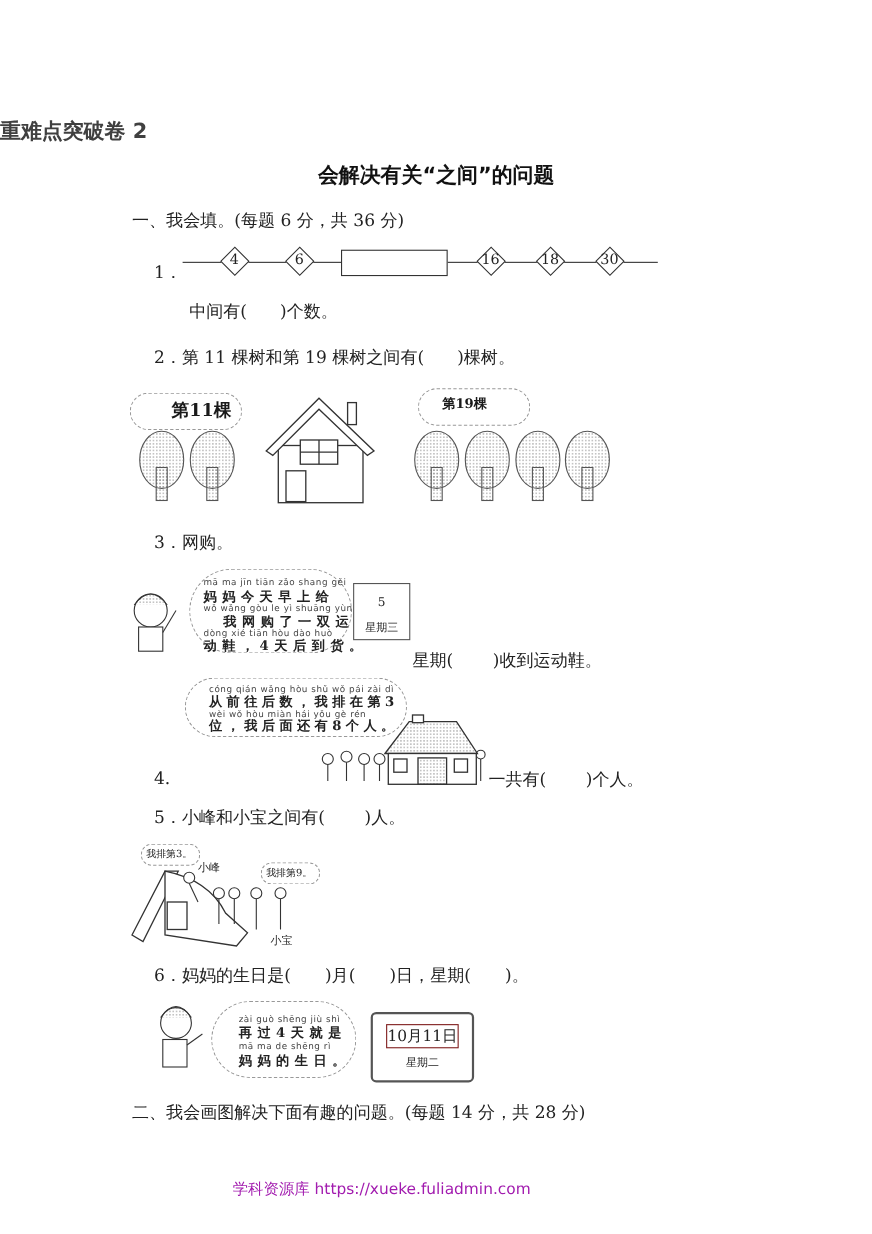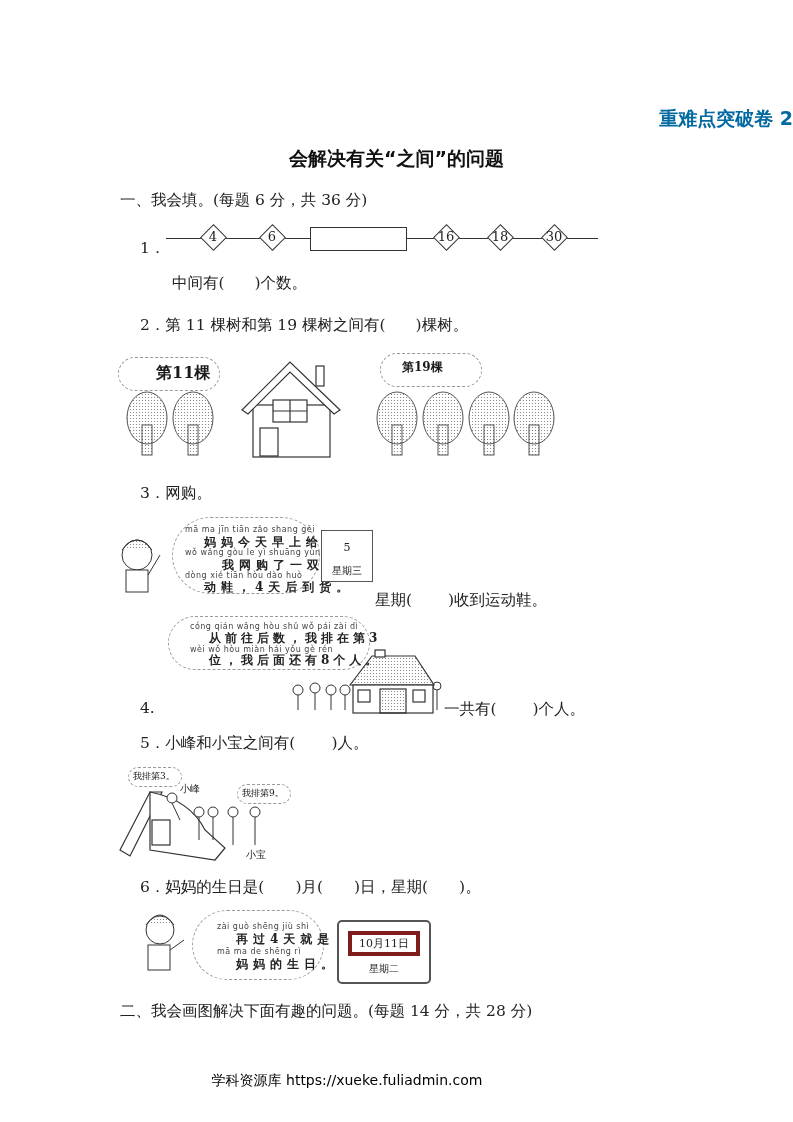--- a/index.html
+++ b/index.html
@@ -1,33 +1,33 @@
 <!DOCTYPE html>
 <html><head>
 <meta charset="utf-8">
 <style>
   html,body{margin:0;padding:0;background:#fff;}
   body{width:793px;height:1122px;position:relative;overflow:hidden;color:#1a1a1a;
        font-family:"DejaVu Serif","Liberation Serif",serif;}
   .abs{position:absolute;}
-  .title1{top:106px;left:0;width:793px;text-align:right;font-family:"DejaVu Sans","Liberation Sans",sans-serif;font-weight:bold;font-size:19px;color:#0369a1;}
+  .title1{top:106px;left:0;width:793px;text-align:left;font-family:"DejaVu Sans","Liberation Sans",sans-serif;font-weight:bold;font-size:19px;color:#404040;}
   .title2{top:146px;left:0;width:793px;text-align:center;font-family:"DejaVu Sans","Liberation Sans",sans-serif;font-weight:bold;font-size:19px;color:#111;}
   .q{font-size:15.5px;color:#222;white-space:nowrap;}
   .blank{display:inline-block;width:30px;}
   
   .nline{top:238px;left:166px;width:432px;height:1px;background:#333;}
   .diamond{width:17px;height:17px;border:1px solid #333;background:#fff;transform:rotate(45deg);}
   .dnum{font-size:13px;width:30px;text-align:center;color:#222;}
   .nbox{top:227px;left:310px;width:95px;height:22px;border:1px solid #333;background:#fff;}
   
   .cloud{border:1px dashed #999;border-radius:40px;background:#fff;}
   .pin{font-family:"DejaVu Sans","Liberation Sans",sans-serif;font-size:8px;color:#444;letter-spacing:.5px;white-space:nowrap;}
-  .han{font-size:12px;color:#222;letter-spacing:5px;white-space:nowrap;font-weight:bold;margin-left:19px;}
+  .han{font-size:12px;color:#222;letter-spacing:5px;white-space:nowrap;font-weight:bold;}
   .cal{border:1px solid #555;background:#fff;text-align:center;font-size:10px;color:#222;}
-  .footer{top:1072px;left:0;width:694px;text-align:center;font-family:"DejaVu Sans","Liberation Sans",sans-serif;font-size:14px;color:#000000;}
+  .footer{top:1072px;left:0;width:694px;text-align:center;font-family:"DejaVu Sans","Liberation Sans",sans-serif;font-size:14px;color:#a21caf;}
   svg{position:absolute;}
 </style>
 </head>
 <body>
 
 <div class="abs title1">重难点突破卷 2</div>
 <div class="abs title2">会解决有关“之间”的问题</div>
 
 <div class="abs q" style="top:190px;left:120px;">一、我会填。(每题 6 分，共 36 分)</div>
 
@@ -191,19 +191,19 @@
 <div class="abs" style="top:787px;left:242px;font-size:9px;">我排第9。</div>
 <div class="abs" style="top:848px;left:246px;font-size:10px;">小宝</div>
 
 <div class="abs q" style="top:877px;left:140px;">6．妈妈的生日是(　　)月(　　)日，星期(　　)。</div>
 <div class="abs cloud" style="top:910px;left:192px;width:130px;height:68px;"></div>
 <div class="abs pin" style="top:922px;left:217px;">zài guò shēng jiù shì</div>
 <div class="abs han" style="top:931px;left:217px;">再过4天就是</div>
 <div class="abs pin" style="top:947px;left:217px;">mā ma de shēng rì</div>
 <div class="abs han" style="top:956px;left:217px;">妈妈的生日。</div>
 <div class="abs cal" style="top:920px;left:337px;width:90px;height:60px;border:2px double #555;border-radius:5px;">
-  <div style="margin:9px auto 0;width:64px;border:4px solid #7f1d1d;font-size:11px;padding:1px 0;">10月11日</div>
+  <div style="margin:9px auto 0;width:64px;border:1px solid #7f1d1d;font-size:14px;padding:1px 0;">10月11日</div>
   <div style="margin-top:6px;font-size:10px;font-family:Liberation Serif, serif;">星期二</div>
 </div>
 
 <div class="abs q" style="top:1001px;left:120px;">二、我会画图解决下面有趣的问题。(每题 14 分，共 28 分)</div>
 
 <div class="abs footer">学科资源库 https://xueke.fuliadmin.com</div>
 
 </body></html>

